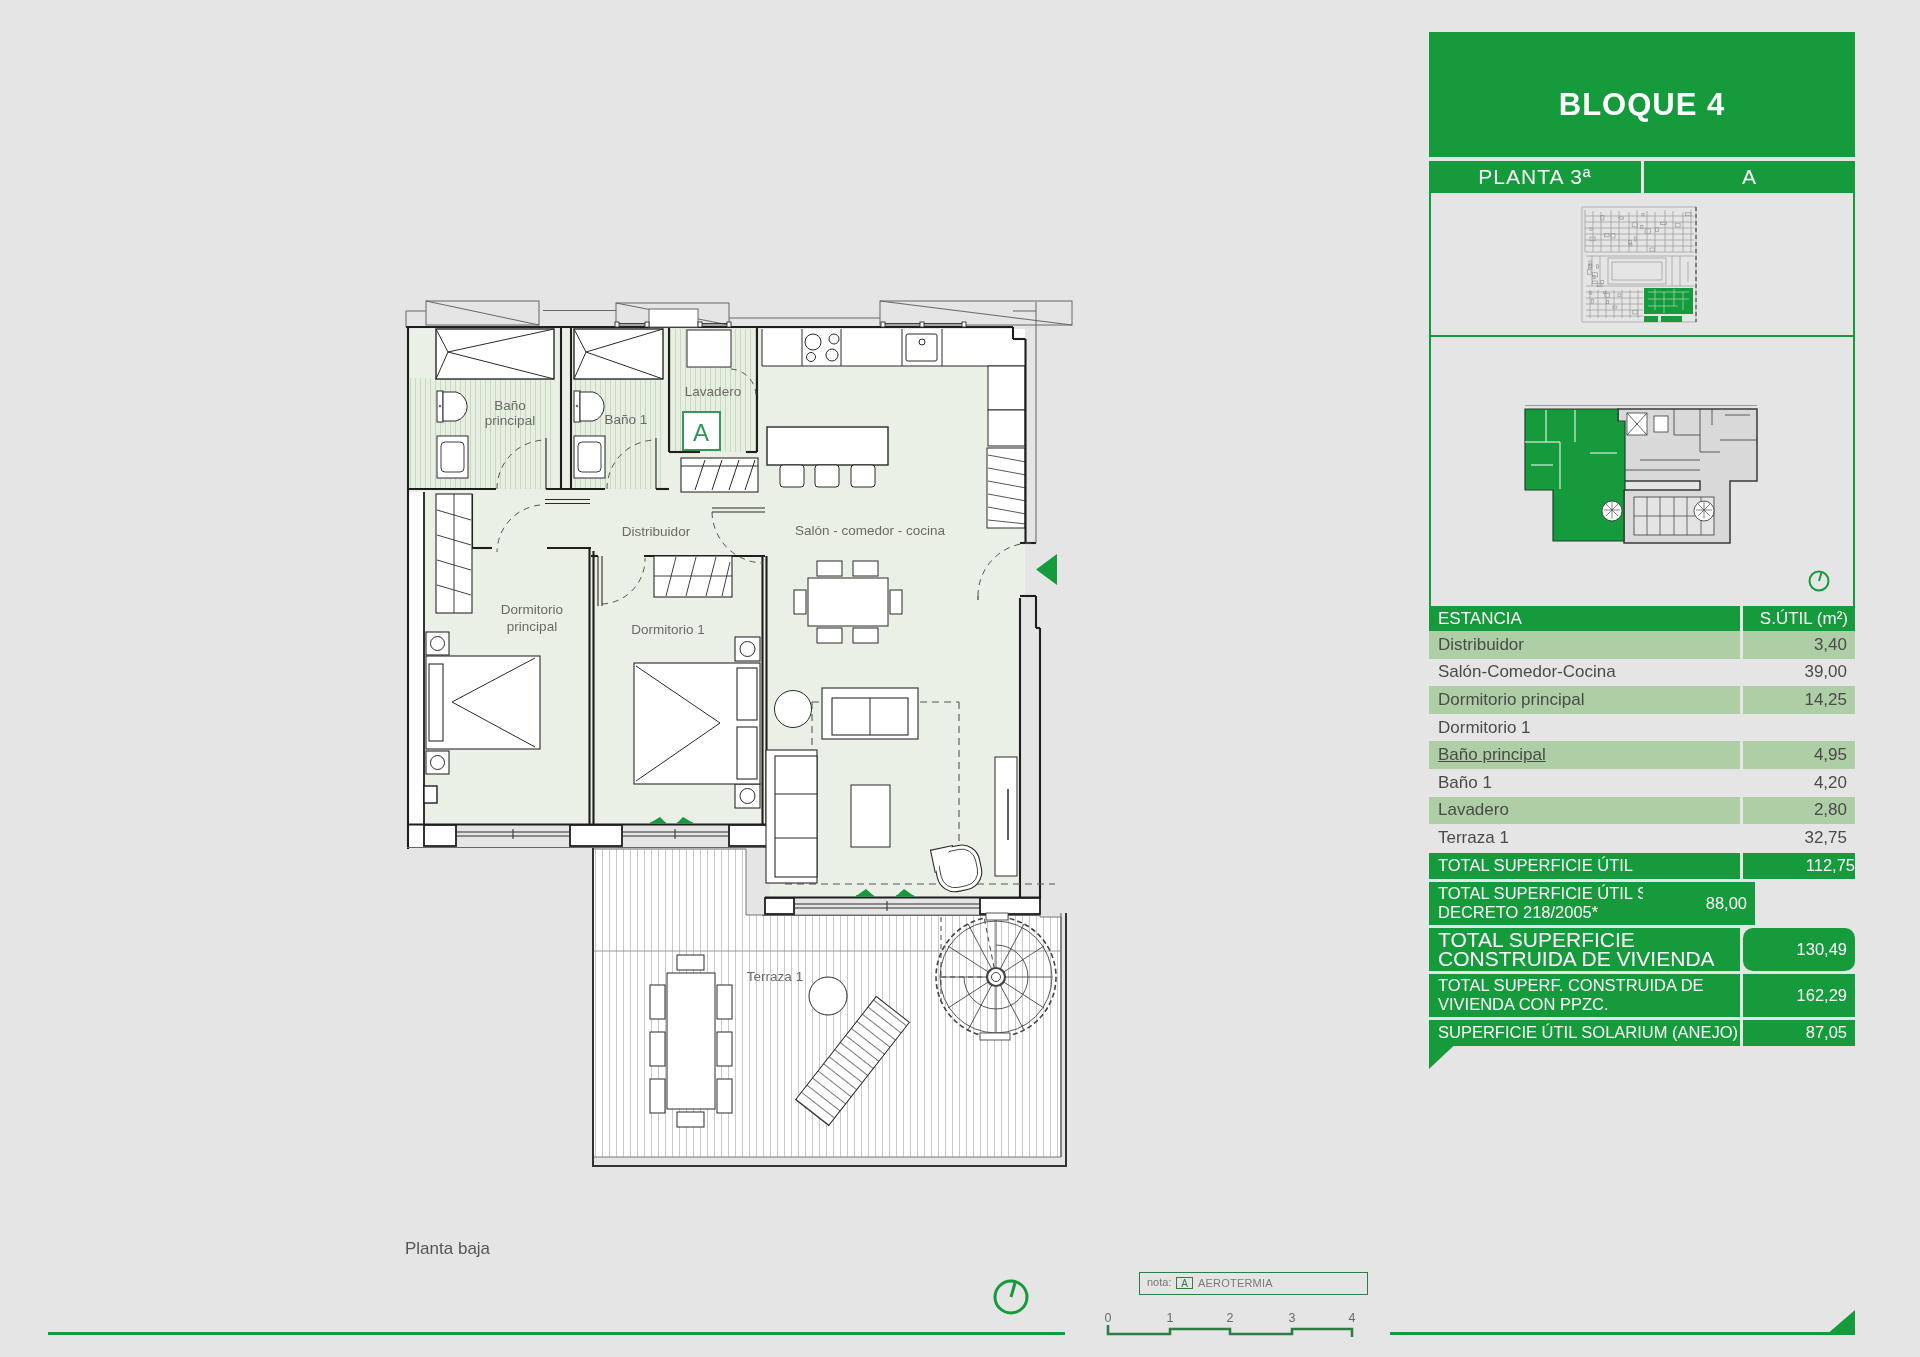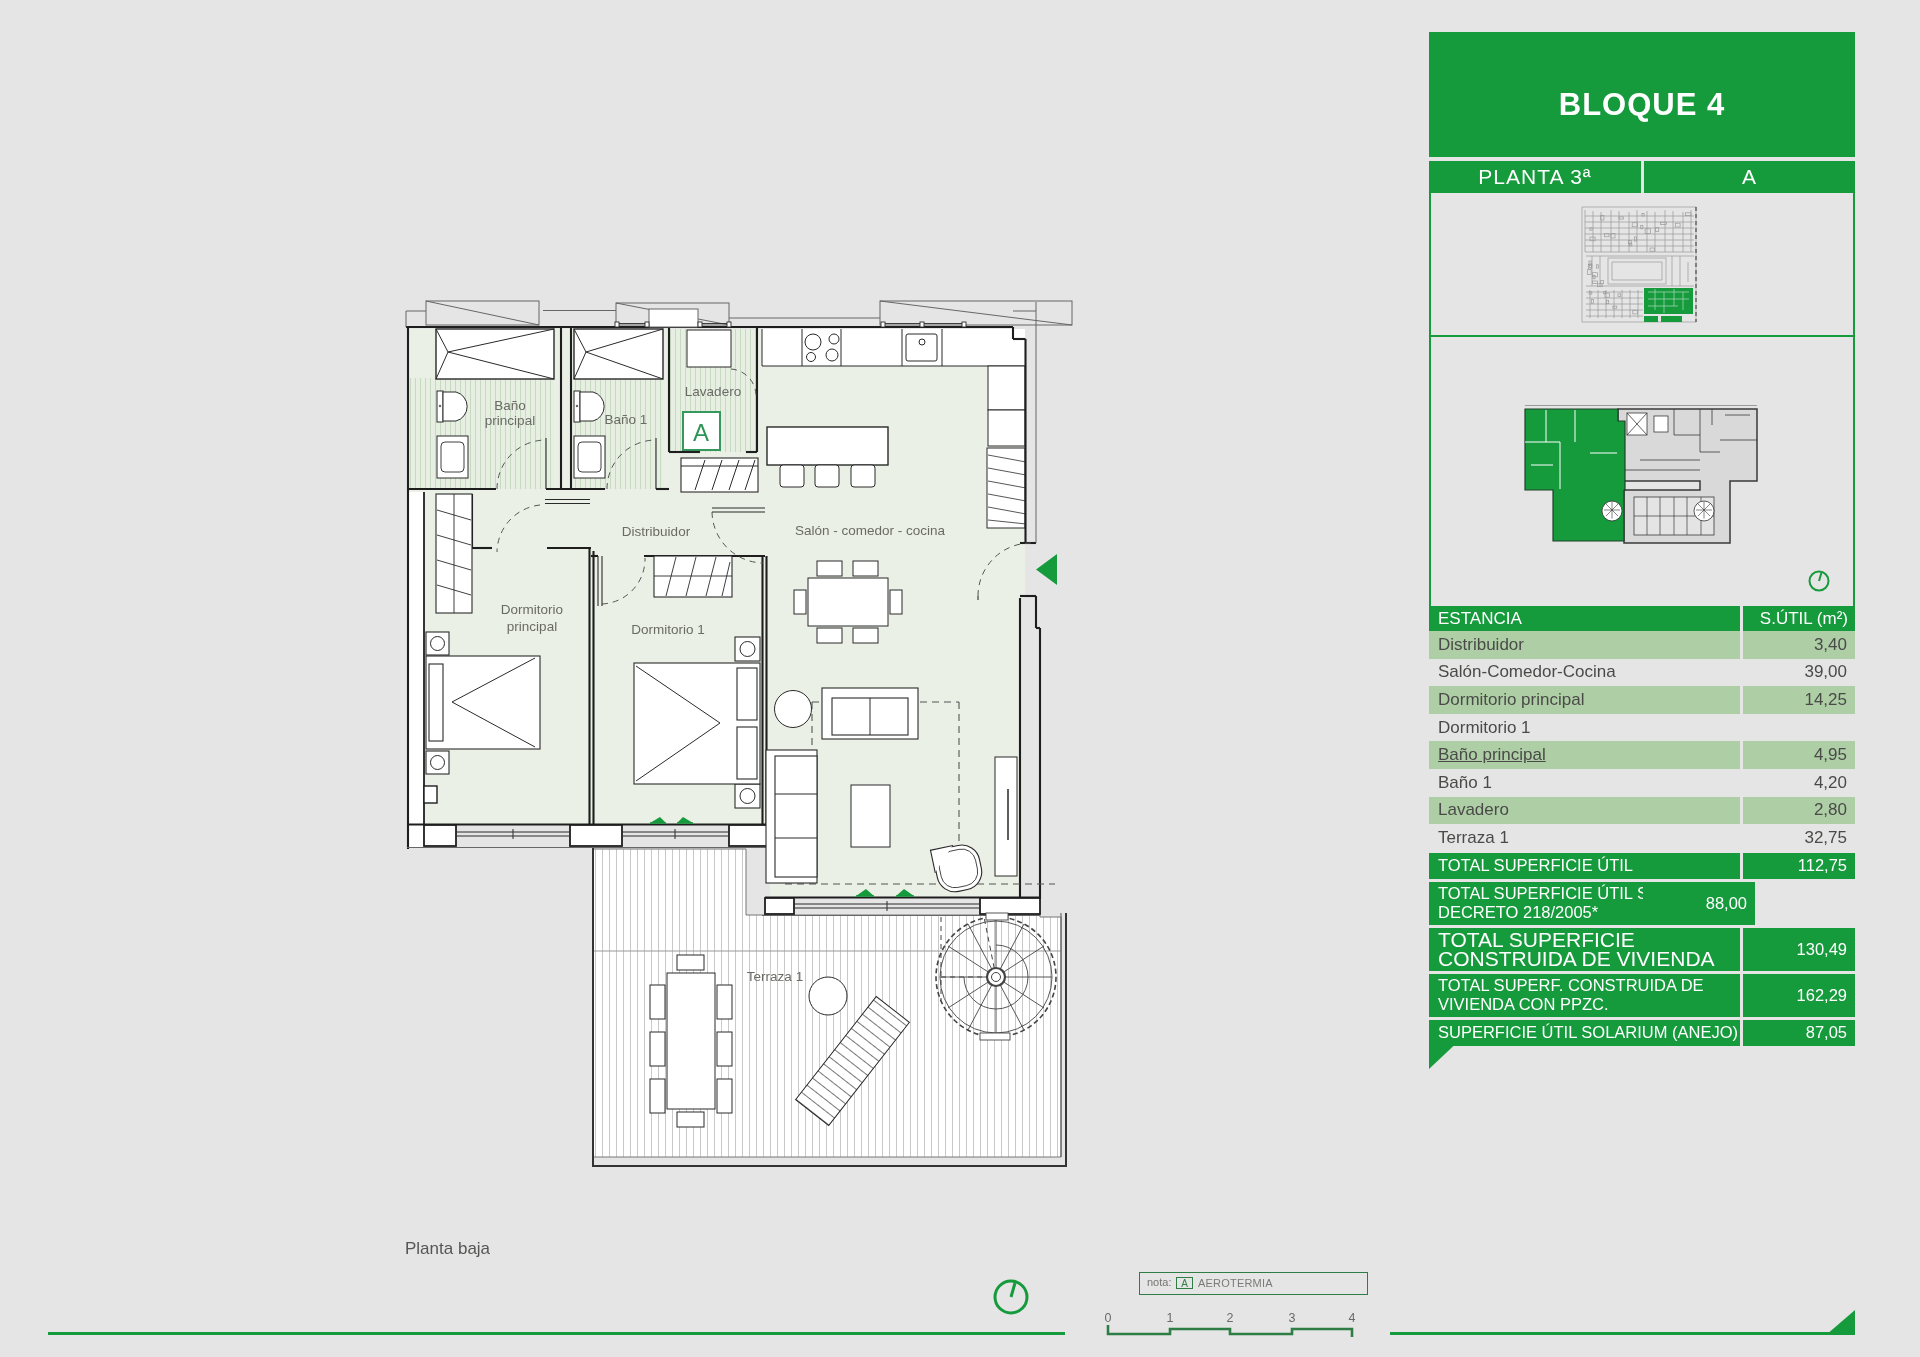--- a/index.html
+++ b/index.html
@@ -53,34 +53,34 @@
   <div class="abs" style="left:1743px;top:796.6px;width:112px;height:27.6px;background:#aecfa5;"></div>
   <div class="abs cell lbl" style="left:1429px;top:796.6px;width:300px;height:27.6px;padding-left:9px;">Lavadero</div>
   <div class="abs cell val" style="left:1743px;top:796.6px;width:104px;height:27.6px;">2,80</div>
   <div class="abs cell lbl" style="left:1429px;top:824.2px;width:300px;height:27.6px;padding-left:9px;">Terraza 1</div>
   <div class="abs cell val" style="left:1743px;top:824.2px;width:104px;height:27.6px;">32,75</div>
 
   <div class="abs g cell" style="left:1429px;top:852.5px;width:311px;height:26px;font-size:16.5px;">
       <span style="padding-left:9px;">TOTAL SUPERFICIE ÚTIL</span>
     </div>
   <div class="abs g cell" style="left:1743px;top:852.5px;width:112px;height:26px;justify-content:flex-end;font-size:16.5px;">
-      <span style="padding-right:8px;">112,75</span>
+      <span style="padding-right:0;">112,75</span>
     </div>
 
   <div class="abs g" style="left:1429px;top:881.5px;width:311px;height:43px;font-size:16.5px;display:flex;align-items:center;">
       <span style="padding-left:9px;line-height:19px;">TOTAL SUPERFICIE ÚTIL SEGÚN<br>DECRETO 218/2005*</span>
     </div>
   <div class="abs g cell" style="left:1643px;top:881.5px;width:112px;height:43px;justify-content:flex-end;font-size:16.5px;">
       <span style="padding-right:8px;">88,00</span>
     </div>
 
   <div class="abs g" style="left:1429px;top:927.5px;width:311px;height:43px;font-size:21px;display:flex;align-items:center;">
       <span style="padding-left:9px;line-height:19px;">TOTAL SUPERFICIE<br>CONSTRUIDA DE VIVIENDA</span>
     </div>
-  <div class="abs g cell" style="left:1743px;top:927.5px;width:112px;height:43px;justify-content:flex-end;font-size:16.5px;">
+  <div class="abs g cell" style="left:1743px;top:927.5px;width:112px;height:43px;justify-content:flex-end;font-size:16.5px;border-radius:10px;">
       <span style="padding-right:8px;">130,49</span>
     </div>
 
   <div class="abs g" style="left:1429px;top:973.5px;width:311px;height:43px;font-size:16.5px;display:flex;align-items:center;">
       <span style="padding-left:9px;line-height:19px;">TOTAL SUPERF. CONSTRUIDA DE<br>VIVIENDA CON PPZC.</span>
     </div>
   <div class="abs g cell" style="left:1743px;top:973.5px;width:112px;height:43px;justify-content:flex-end;font-size:16.5px;">
       <span style="padding-right:8px;">162,29</span>
     </div>
 

